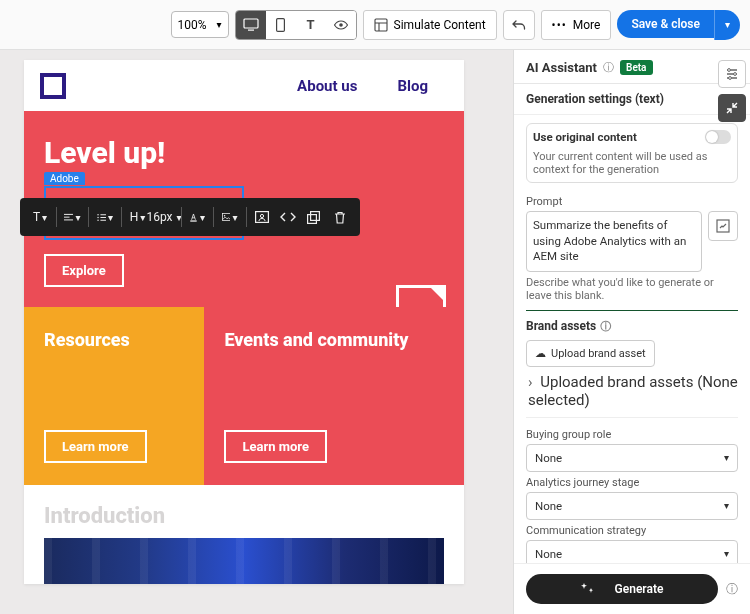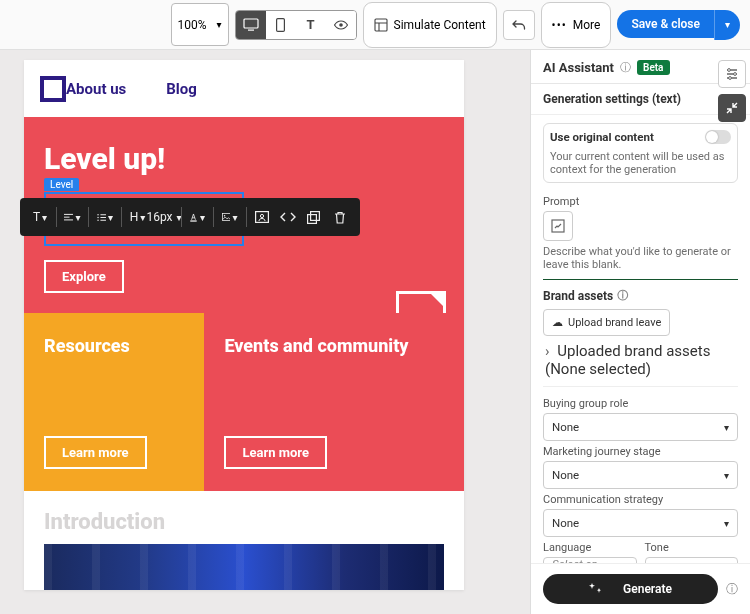--- a/index.html
+++ b/index.html
@@ -1,32 +1,32 @@
 <!DOCTYPE html>
 <html><head>
 <meta charset="utf-8">
 <style>
   * { box-sizing: border-box; margin: 0; padding: 0; font-family: -apple-system, BlinkMacSystemFont, "Segoe UI", Roboto, Arial, sans-serif; }
   body { width: 750px; height: 614px; overflow: hidden; background: #fff; position: relative; }
 
   .topbar { height: 50px; border-bottom: 1px solid #e0e0e0; display: flex; align-items: center; justify-content: flex-end; gap: 6px; padding: 0 10px; background: #fafafa; }
-  .zoom-sel { border: 1px solid #bbb; background: #fff; border-radius: 4px; height: 43px; padding: 0 6px; display: flex; align-items: center; font-size: 12px; gap: 10px; cursor: pointer; }
+  .zoom-sel { border: 1px solid #bbb; background: #fff; border-radius: 4px; height: 27px; padding: 0 6px; display: flex; align-items: center; font-size: 12px; gap: 10px; cursor: pointer; }
   .dev-group { display: flex; border: 1px solid #999; border-radius: 4px; overflow: hidden; height: 30px; }
   .dev-group .dev-btn { width: 30px; display: flex; align-items: center; justify-content: center; background: #fff; cursor: pointer; }
   .dev-group .dev-btn.active { background: #4b4b4b; color: #fff; }
-  .sim-btn { border: 1px solid #ccc; background: #fff; border-radius: 9px; height: 46px; padding: 0 10px; display: flex; align-items: center; font-size: 12px; gap: 6px; cursor: pointer; }
+  .sim-btn { border: 1px solid #ccc; background: #fff; border-radius: 3px; height: 30px; padding: 0 10px; display: flex; align-items: center; font-size: 12px; gap: 6px; cursor: pointer; }
   .icon-btn { border: 1px solid #ccc; background: #fff; border-radius: 4px; height: 30px; width: 32px; display: flex; align-items: center; justify-content: center; font-size: 12px; cursor: pointer; }
   .save-group { display: flex; gap: 0; }
   .save-btn { background: #1473e6; color: #fff; border: none; height: 28px; padding: 0 14px; border-radius: 15px 0 0 15px; font-size: 12px; font-weight: 600; cursor: pointer; }
   .save-chev { background: #1473e6; color: #fff; border: none; height: 30px; width: 26px; border-radius: 0 15px 15px 0; border-left: 1px solid rgba(255,255,255,0.3); cursor: pointer; display:flex;align-items:center;justify-content:center; }
 
   .main { display: flex; height: calc(100% - 50px); }
   .canvas-wrap { flex: 1; background: #eceaea; overflow: hidden; position: relative; padding: 10px 24px; }
   .page { width: 440px; background: #fff; margin: 0; overflow: hidden; box-shadow: 0 1px 3px rgba(0,0,0,0.08); }
-  .page-head { height: 57px; display: flex; align-items: center; justify-content: flex-start; padding: 0 16px; }
+  .page-head { height: 51px; display: flex; align-items: center; justify-content: space-between; padding: 0 16px; }
   .logo { width: 26px; height: 26px; border: 4px solid #2c1b82; }
   .nav { display: flex; gap: 40px; margin-right: 20px; }
   .nav a { color: #2c1b82; font-weight: 700; font-size: 15px; text-decoration: none; }
 
   .hero { position: relative; padding: 24px 20px 20px 20px; color: #fff; }
   .hero-red { background: #eb4c56; }
   .hero h1 { font-size: 30px; font-weight: 800; margin-bottom: 16px; }
   .text-sel { border: 2px solid #2680eb; padding: 7px 8px; position: relative; width: 200px; margin-bottom: 14px; }
   .text-sel .tag { position: absolute; top: -16px; left: -2px; background: #2680eb; color: #fff; font-size: 10px; padding: 1px 6px; border-radius: 2px 2px 0 0; }
   .text-sel p { font-size: 13px; font-weight: 700; line-height: 1.4; }
@@ -47,21 +47,21 @@
   .photo { height: 46px; margin: 0 20px; background: linear-gradient(90deg,#1a2a5e,#223a88,#2a4fcf,#1d2c73,#0d194a); position: relative; overflow:hidden; }
   .photo::after{content:"";position:absolute;inset:0;background:repeating-linear-gradient(90deg,rgba(255,255,255,0.06) 0 8px,transparent 8px 48px);}
 
   
   .float-tb { position: absolute; left: 20px; top: 148px; height: 38px; background: #1e1e1e; border-radius: 4px; display: flex; align-items: center; padding: 0 8px; gap: 2px; z-index: 5; width: 340px; }
   .tb-item { color: #eee; font-size: 12px; height: 26px; min-width: 24px; display: flex; align-items: center; justify-content: center; padding: 0 4px; border-radius: 3px; cursor: pointer; gap:2px; }
   .tb-sep { width: 1px; height: 20px; background: #555; margin: 0 2px; }
   .tb-sel { color: #eee; font-size: 12px; display:flex;align-items:center;gap:4px; }
 
   
-  .sidebar { width: 220px; border-left: 1px solid #ddd; background: #fff; overflow-y: auto; position: relative; font-size: 12px; color: #333; }
+  .sidebar { width: 237px; border-left: 1px solid #ddd; background: #fff; overflow-y: auto; position: relative; font-size: 12px; color: #333; }
   .rail-btn { width: 28px; height: 28px; border:1px solid #ccc;border-radius:4px;background:#fff;display:flex;align-items:center;justify-content:center;cursor:pointer; }
   .rail-btn.dark { background:#4b4b4b;border-color:#4b4b4b;color:#fff; }
   .sb-top { position: sticky; top: 0; background: #fff; }
   .sb-head { display:flex;align-items:center;gap:6px;padding: 10px 12px 8px 12px;border-bottom:1px solid #e6e6e6; }
   .sb-head h3 { font-size: 13px; font-weight: 700; }
   .badge { background: #0f7b3e; color:#fff; font-size:10px; padding:2px 6px; border-radius:3px; font-weight:600; }
   .sb-sub { padding: 8px 12px; font-weight:700; font-size:12px; border-bottom:1px solid #eee; }
   .sb-body { padding: 8px 12px 70px 12px; display:flex;flex-direction:column;gap:8px; }
   .card { border:1px solid #ddd;border-radius:6px;padding:6px; }
   .row { display:flex;align-items:center;justify-content:space-between; }
@@ -145,21 +145,21 @@
         <div class="nav">
           <a>About us</a>
           <a>Blog</a>
         </div>
       </div>
 
       <div class="hero hero-red">
         <h1>Level up!</h1>
 
         <div class="text-sel">
-          <div class="tag">Level</div>
+          <div class="tag">Adobe</div>
           <p>Explore what advanced web analytics can do for you.</p>
           <div class="add-btn">+</div>
         </div>
 
         <button class="btn-out">Explore</button>
         <div class="icon-square"></div>
       </div>
 
       <div class="cols">
         <div class="col col-orange">
@@ -266,53 +266,54 @@
         <div class="row">
           <strong style="font-size:11.5px;">Use original content</strong>
           <div class="toggle"></div>
         </div>
         <div class="muted" style="margin-top:6px;">Your current content will be used as context for the generation</div>
       </div>
 
       <div>
         <div class="field-label">Prompt</div>
         <div class="prompt-wrap" style="margin-top:3px;">
+          <div class="prompt-box" contenteditable="true" style="">Summarize the benefits of using Adobe Analytics with an AEM site</div>
           <div class="sq-btn">
             <svg width="14" height="14" viewBox="0 0 14 14">
                 <rect x="1" y="1" width="12" height="12" fill="none" stroke="#666" stroke-width="1.2"></rect>
                 <path d="M4 9l2-2 1 1 3-3" stroke="#666" stroke-width="1.2" fill="none"></path>
               </svg>
           </div>
         </div>
         <div class="muted" style="margin-top:4px;">Describe what you'd like to generate or leave this blank.</div>
       </div>
 
       <div style="border-top:1px solid #14532d;padding-top:8px;">
         <div class="section-label">
           <span>Brand assets</span>
           <span style="color:#888;font-size:11px;">ⓘ</span>
         </div>
         <div class="upload-btn">
           <span>☁</span>
-          <span>Upload brand leave</span>
+          <span>Upload brand asset</span>
         </div>
         <div class="expand-row">
           <span style="color:#666;margin-right:4px;">›</span>
           <span>Uploaded brand assets (None selected)</span>
         </div>
       </div>
 
       <div style="border-top:1px solid #eee;padding-top:6px;">
         <div class="field-label">Buying group role</div>
         <div class="select">
             <span>None</span>
             <span class="chev">▾</span>
           </div>
 
-        <div class="field-label">Marketing journey stage</div>
+        <div class="field-label">Analytics journey stage</div>
         <div class="select">
             <span>None</span>
             <span class="chev">▾</span>
           </div>
 
         <div class="field-label">Communication strategy</div>
         <div class="select">
             <span>None</span>
             <span class="chev">▾</span>
           </div>

